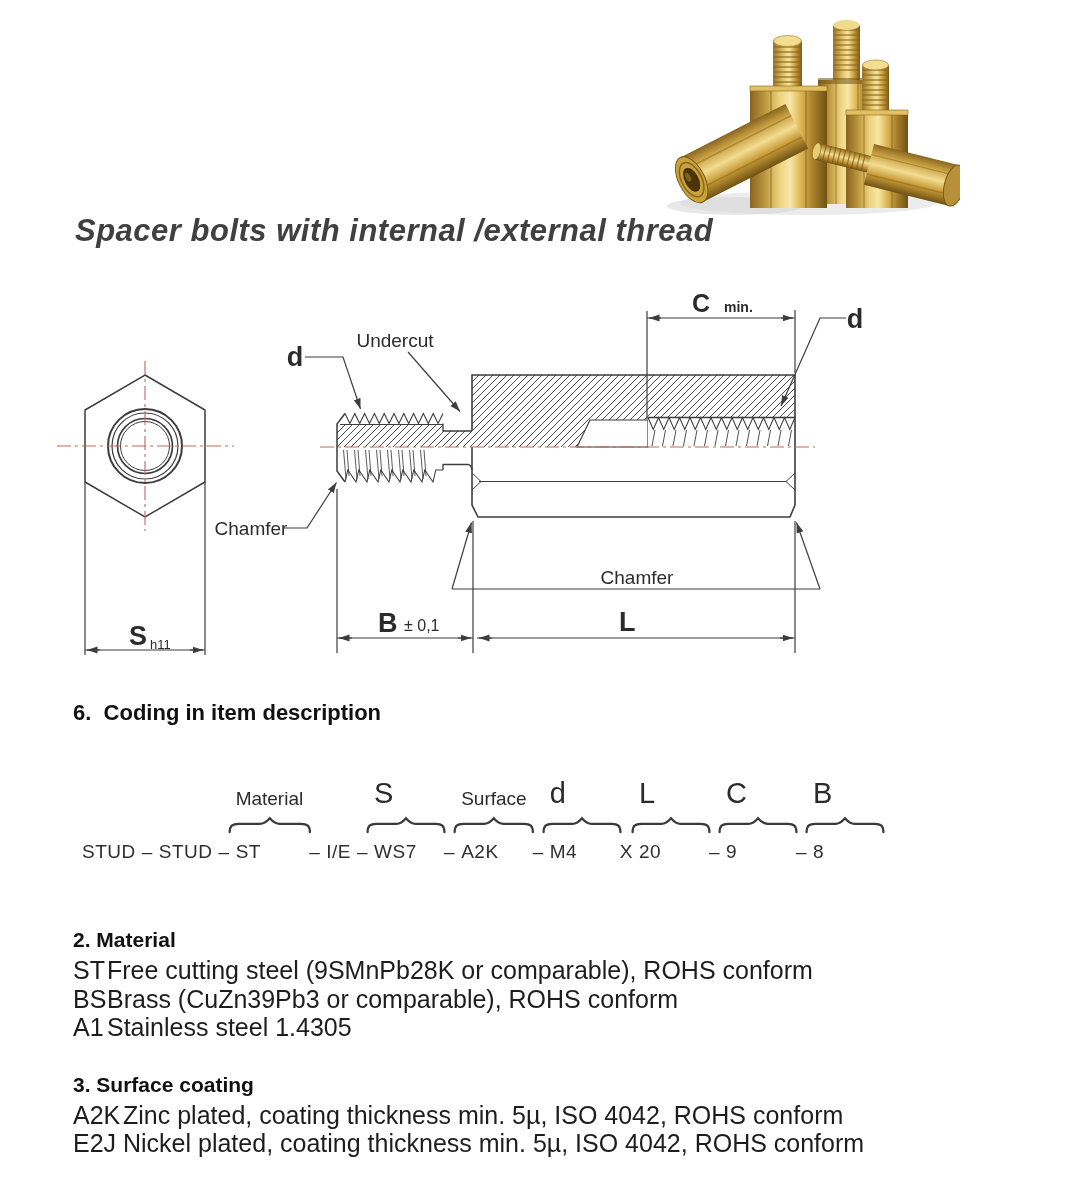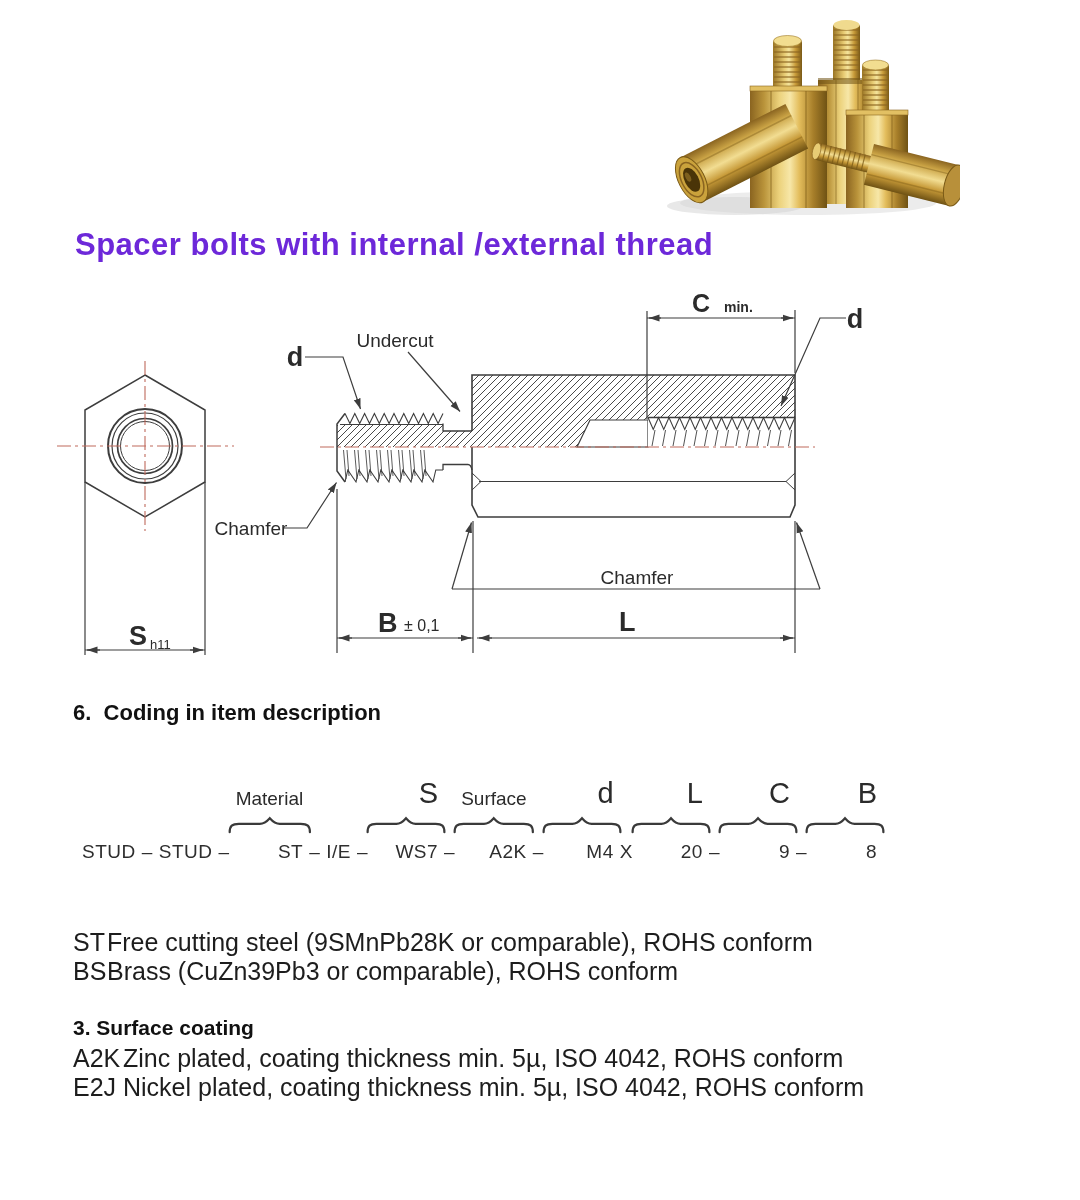--- a/index.html
+++ b/index.html
@@ -1,37 +1,37 @@
 <!DOCTYPE html>
 <html><head>
 <meta charset="utf-8">
 <style>
   html,body{margin:0;padding:0;background:#ffffff;}
   body{width:1080px;height:1200px;position:relative;overflow:hidden;
        font-family:"Liberation Sans", sans-serif;color:#222;}
   .abs{position:absolute;}
 
   
-  #title{left:75px;top:227px;font-size:31px;font-weight:700;
-         color:#6d28d9;letter-spacing:0.5px;white-space:nowrap;}
+  #title{left:75px;top:213px;font-size:31px;font-weight:700;font-style:italic;
+         color:#404040;letter-spacing:0.5px;white-space:nowrap;}
 
   
   #coding-heading{left:73px;top:700px;font-size:22px;font-weight:700;color:#111;white-space:pre;}
   #specs{left:73px;top:928px;width:880px;}
   .spec-h{font-size:21px;font-weight:700;color:#111;margin:0 0 4px 0;}
   .spec-row{font-size:25px;color:#1d1d1d;line-height:28.5px;white-space:nowrap;}
   .spec-code{display:inline-block;}
   .w-mat{width:34px;}
   .w-surf{width:50px;}
   .gap-top{margin-top:31px;}
 
   
   #coding-block{left:82px;top:779px;}
   .tok-row{display:flex;align-items:flex-end;gap:6px;}
-  .tok{display:flex;flex-direction:column;align-items:flex-end;}
+  .tok{display:flex;flex-direction:column;align-items:flex-start;}
   .tok-text{font-size:19px;color:#2e2e2e;letter-spacing:0.5px;line-height:34px;white-space:pre;}
   .tok-label{color:#2b2b2b;margin-bottom:9px;line-height:1;}
   .tok-label.big{font-size:29px;}
   .tok-label.small{font-size:19px;}
   .brace{height:16px;width:calc(100% + 16px);margin:0 -8px 2px -8px;overflow:visible;}
   .brace path{stroke:#3a3a3a;stroke-width:2.2;fill:none;vector-effect:non-scaling-stroke;stroke-linecap:round;}
 
   
   text{font-family:"Liberation Sans", sans-serif;fill:#2b2b2b;}
   .dimtxt{font-weight:600;}
@@ -308,26 +308,30 @@
       <div class="tok-label big">B</div>
       <svg class="brace" viewBox="0 0 100 20" preserveAspectRatio="none">
           <path d="M2,19 C2,11 5,8.5 13,8.5 L38,8.5 C44,8.5 47,5 50,1.5 C53,5 56,8.5 62,8.5 L87,8.5 C95,8.5 98,11 98,19"></path>
         </svg>
       <div class="tok-text">8</div>
     </div>
   </div>
 </div>
 
 <div class="abs" id="specs">
+  <div class="spec-h">2. Material</div>
   <div class="spec-row">
     <span class="spec-code w-mat">ST</span><span class="spec-desc">Free cutting steel (9SMnPb28K or comparable), ROHS conform</span>
   </div>
   <div class="spec-row">
     <span class="spec-code w-mat">BS</span><span class="spec-desc">Brass (CuZn39Pb3 or comparable), ROHS conform</span>
   </div>
+  <div class="spec-row">
+    <span class="spec-code w-mat">A1</span><span class="spec-desc">Stainless steel 1.4305</span>
+  </div>
 
   <div class="spec-h gap-top">3. Surface coating</div>
   <div class="spec-row">
     <span class="spec-code w-surf">A2K</span><span class="spec-desc">Zinc plated, coating thickness min. 5µ, ISO 4042, ROHS conform</span>
   </div>
   <div class="spec-row">
     <span class="spec-code w-surf">E2J</span><span class="spec-desc">Nickel plated, coating thickness min. 5µ, ISO 4042, ROHS conform</span>
   </div>
 </div>
 

